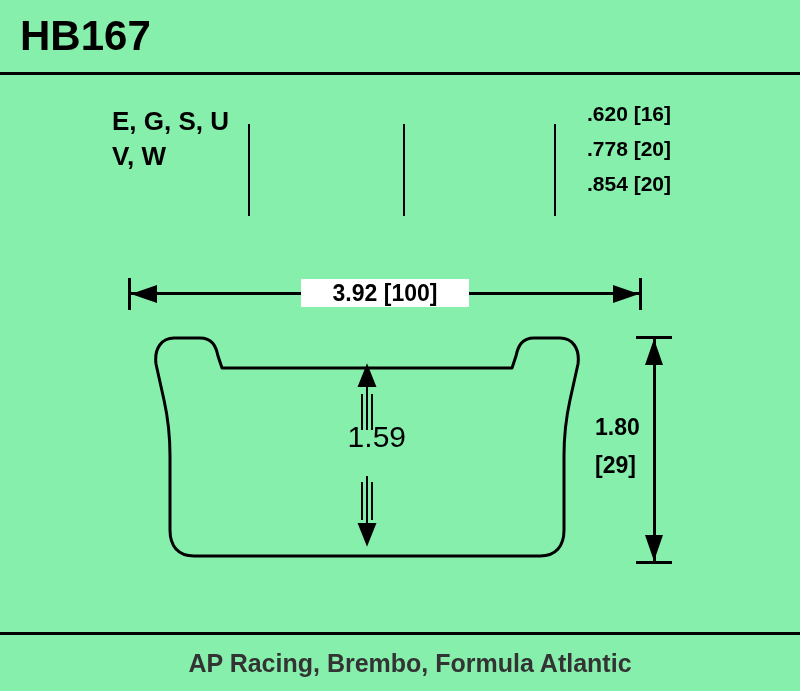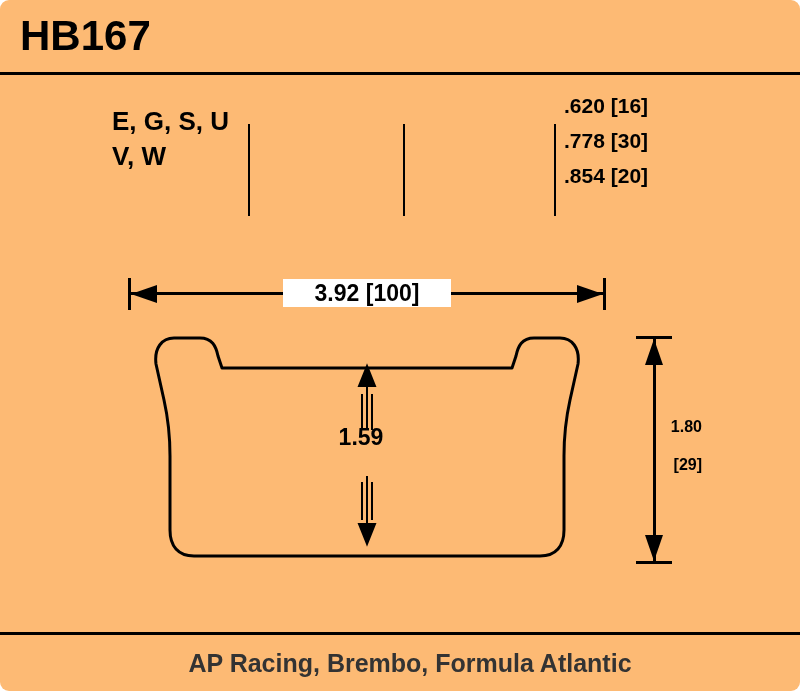--- a/index.html
+++ b/index.html
@@ -8,23 +8,22 @@
     background: #ffffff;
   }
   body {
     font-family: "Liberation Sans", sans-serif;
     color: #000000;
   }
   #page {
     position: relative;
     width: 800px;
     height: 691px;
-    background: #fdba74;
+    background: #86efac;
     overflow: hidden;
-    border-radius: 9px;
   }
 
   
   .part-number {
     position: absolute;
     left: 20px;
     top: 12px;
     font-size: 42px;
     font-weight: bold;
     letter-spacing: 0px;
@@ -54,44 +53,44 @@
     top: 104px;
     font-size: 26px;
     font-weight: bold;
     line-height: 35px;
   }
 
   
   .thickness {
     position: absolute;
     right: 106px;
-    top: 88px;
+    top: 96px;
     width: 130px;
-    text-align: left;
+    text-align: center;
     font-size: 21px;
     font-weight: bold;
     line-height: 35px;
   }
   .thickness div {
     white-space: pre;
   }
 
   
   .vtick {
     position: absolute;
     width: 2px;
     background: #000000;
   }
 
   
   .dim-width {
     position: absolute;
     left: 128px;
     top: 278px;
-    width: 478px;
+    width: 514px;
     height: 34px;
   }
   .dim-width .line {
     position: absolute;
     left: 0;
     top: 14px;
     width: 100%;
     height: 3px;
     background: #000000;
   }
@@ -183,38 +182,38 @@
     position: absolute;
     left: 9px;
     bottom: 3px;
     width: 0; height: 0;
     border-left: 9px solid transparent;
     border-right: 9px solid transparent;
     border-top: 26px solid #000000;
   }
   .height-label {
     position: absolute;
-    left: 612px;
+    left: 595px;
     top: 408px;
     width: 90px;
-    text-align: right;
-    font-size: 16px;
+    text-align: left;
+    font-size: 23px;
     font-weight: bold;
     line-height: 38px;
   }
 
   
   .dim-inner-label {
     position: absolute;
     left: 316px;
     top: 418px;
     width: 90px;
-    text-align: center;
-    font-size: 23px;
-    font-weight: bold;
+    text-align: right;
+    font-size: 30px;
+    font-weight: normal;
     line-height: 38px;
   }
   .inner-label-gray { color: #555555; }
 
   
   .footer {
     position: absolute;
     left: 0;
     right: 0;
     top: 646px;
@@ -235,21 +234,21 @@
 
   <div class="rule rule-top"></div>
 
   <div class="compounds">
     <div>E, G, S, U</div>
     <div>V, W</div>
   </div>
 
   <div class="thickness">
     <div>.620 [16]</div>
-    <div>.778 [30]</div>
+    <div>.778 [20]</div>
     <div>.854 [20]</div>
   </div>
 
   <div class="vtick" style="left:248px; top:124px; height:92px;"></div>
   <div class="vtick" style="left:403px; top:124px; height:92px;"></div>
   <div class="vtick" style="left:554px; top:124px; height:92px;"></div>
 
   <div class="dim-width">
     <div class="line"></div>
     <div class="endcap left"></div>

